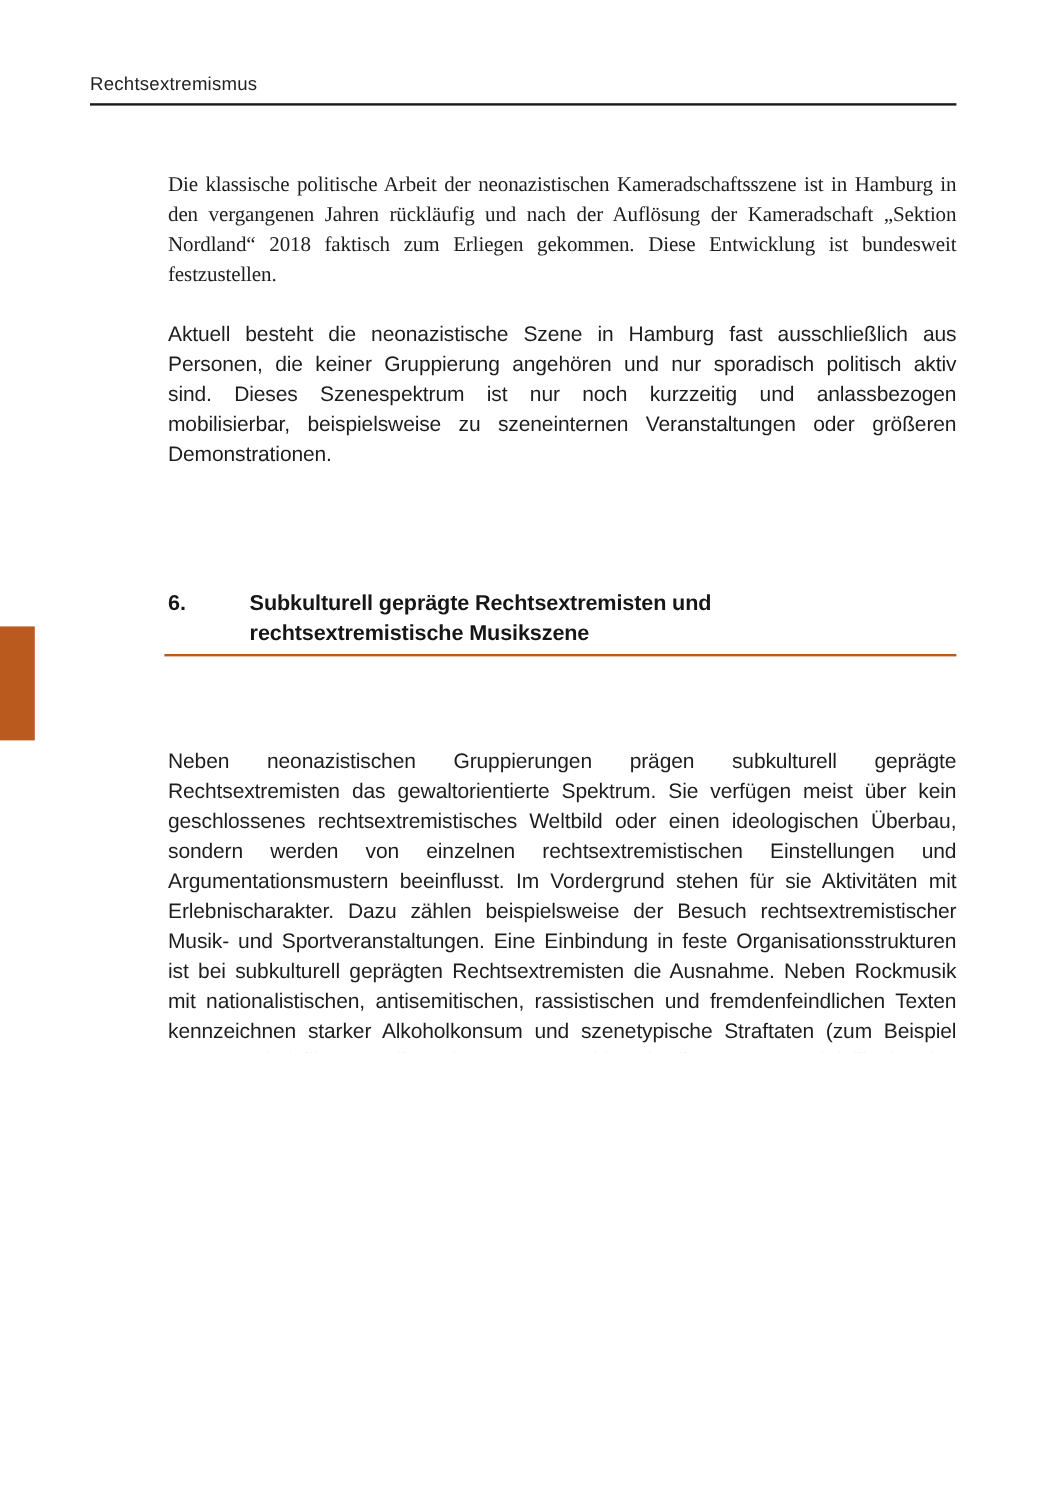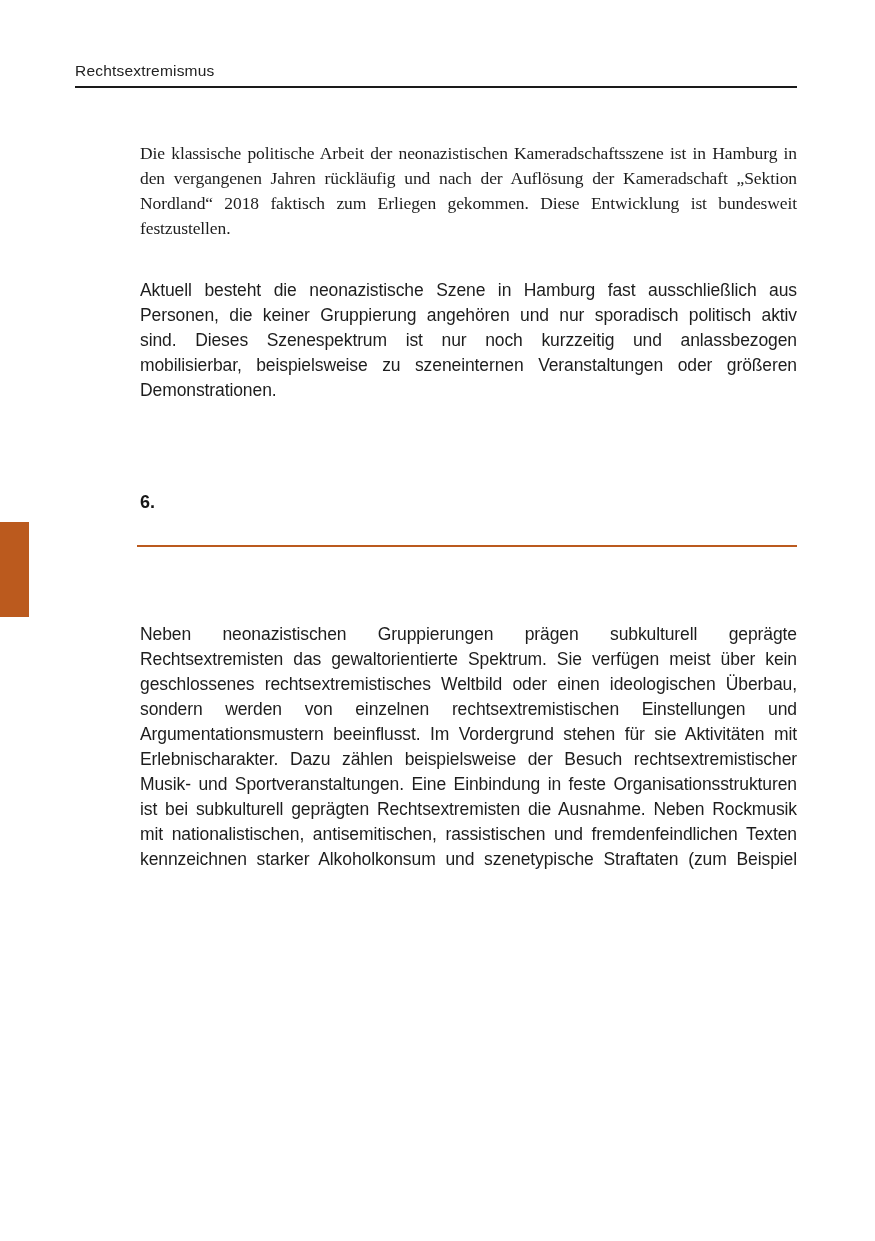--- a/index.html
+++ b/index.html
@@ -50,21 +50,21 @@
     width: 657px;
     font-size: 17.5px;
     line-height: 25px;
     letter-spacing: -0.1px;
     word-spacing: 1px;
     text-align: justify;
     hyphens: auto;
     -webkit-hyphens: auto;
   }
   .para-1 { top: 141px; font-family: Liberation Serif, serif; }
-  .para-2 { top: 266px; margin-top: 12px; }
+  .para-2 { top: 266px; }
   .para-3 { top: 591px; margin-top: 31px; }
   .section-heading {
     position: absolute;
     left: 140px;
     top: 490px;
     display: flex;
     align-items: flex-start;
     font-weight: bold;
     font-size: 18px;
     line-height: 25px;
@@ -106,20 +106,21 @@
   <div class="header-rule"></div>
 
   <div class="chapter-tab"></div>
 
   <p class="para para-1">Die klassische politische Arbeit der neonazistischen Kameradschaftsszene ist in Hamburg in den vergangenen Jahren rückläufig und nach der Auflösung der Kameradschaft „Sektion Nordland“ 2018 faktisch zum Erliegen gekommen. Diese Entwicklung ist bundesweit festzustellen.</p>
 
   <p class="para para-2">Aktuell besteht die neonazistische Szene in Hamburg fast ausschließlich aus Personen, die keiner Gruppierung angehören und nur sporadisch politisch aktiv sind. Dieses Szenespektrum ist nur noch kurzzeitig und anlassbezogen mobilisierbar, beispielsweise zu szeneinternen Veranstaltungen oder größeren Demonstrationen.</p>
 
   <div class="section-heading">
     <span class="section-number">6.</span>
+    <span class="section-title">Subkulturell geprägte Rechtsextremisten und rechtsextremistische Musikszene</span>
   </div>
 
   <div class="heading-rule"></div>
 
   <p class="para para-3">Neben neonazistischen Gruppierungen prägen subkulturell geprägte Rechtsextremisten das gewaltorientierte Spektrum. Sie verfügen meist über kein geschlossenes rechtsextremistisches Weltbild oder einen ideologischen Überbau, sondern werden von einzelnen rechtsextremistischen Einstellungen und Argumentationsmustern beeinflusst. Im Vordergrund stehen für sie Aktivitäten mit Erlebnischarakter. Dazu zählen beispielsweise der Besuch rechtsextremistischer Musik- und Sportveranstaltungen. Eine Einbindung in feste Organisationsstrukturen ist bei subkulturell geprägten Rechtsextremisten die Ausnahme. Neben Rockmusik mit nationalistischen, antisemitischen, rassistischen und fremdenfeindlichen Texten kennzeichnen starker Alkoholkonsum und szenetypische Straftaten (zum Beispiel Propagandadelikte, Volksverhetzung, Sachbeschädigung, Gewaltdelikte) das Erscheinungsbild der Szene. Soziale Netzwerke werden durch dieses Spektrum zunehmend genutzt, um rechtsextremistisches Gedankengut zu verbreiten. Musik- und Internetpropaganda vermitteln Feindbilder und schüren Hass und Aggressivität. Versuche, dieses Szenespektrum zu politisieren und zu organisieren, zum Beispiel durch „Hooligans gegen Salafisten“ (HoGeSa), deren Aktionen und Kundgebungen oftmals in gewalttätige Auseinandersetzungen mit der Polizei oder Linksextremisten mündeten, sind seit einiger Zeit rückläufig.</p>
 
   <div class="page-number">165</div>
 
 </div>
 

